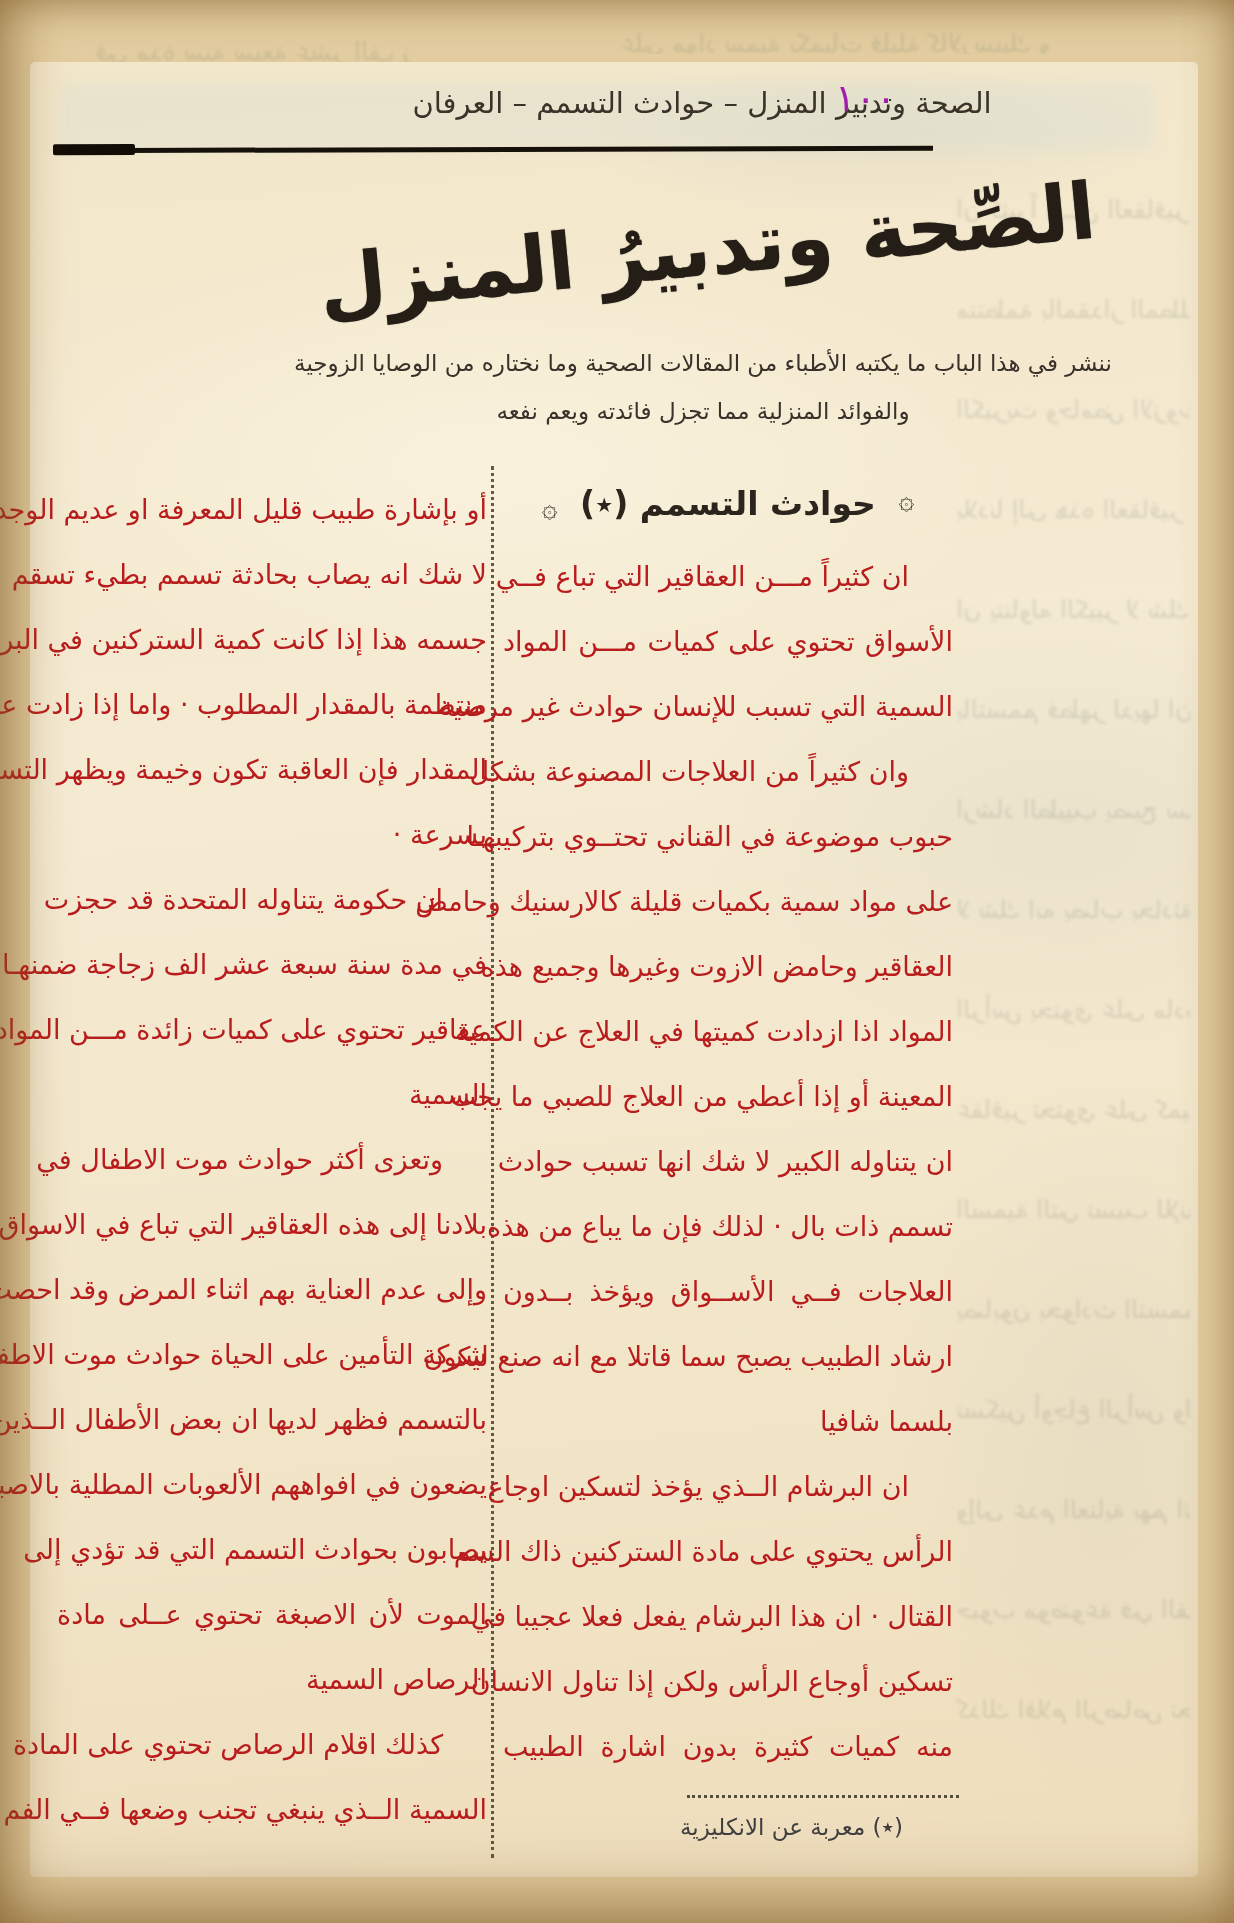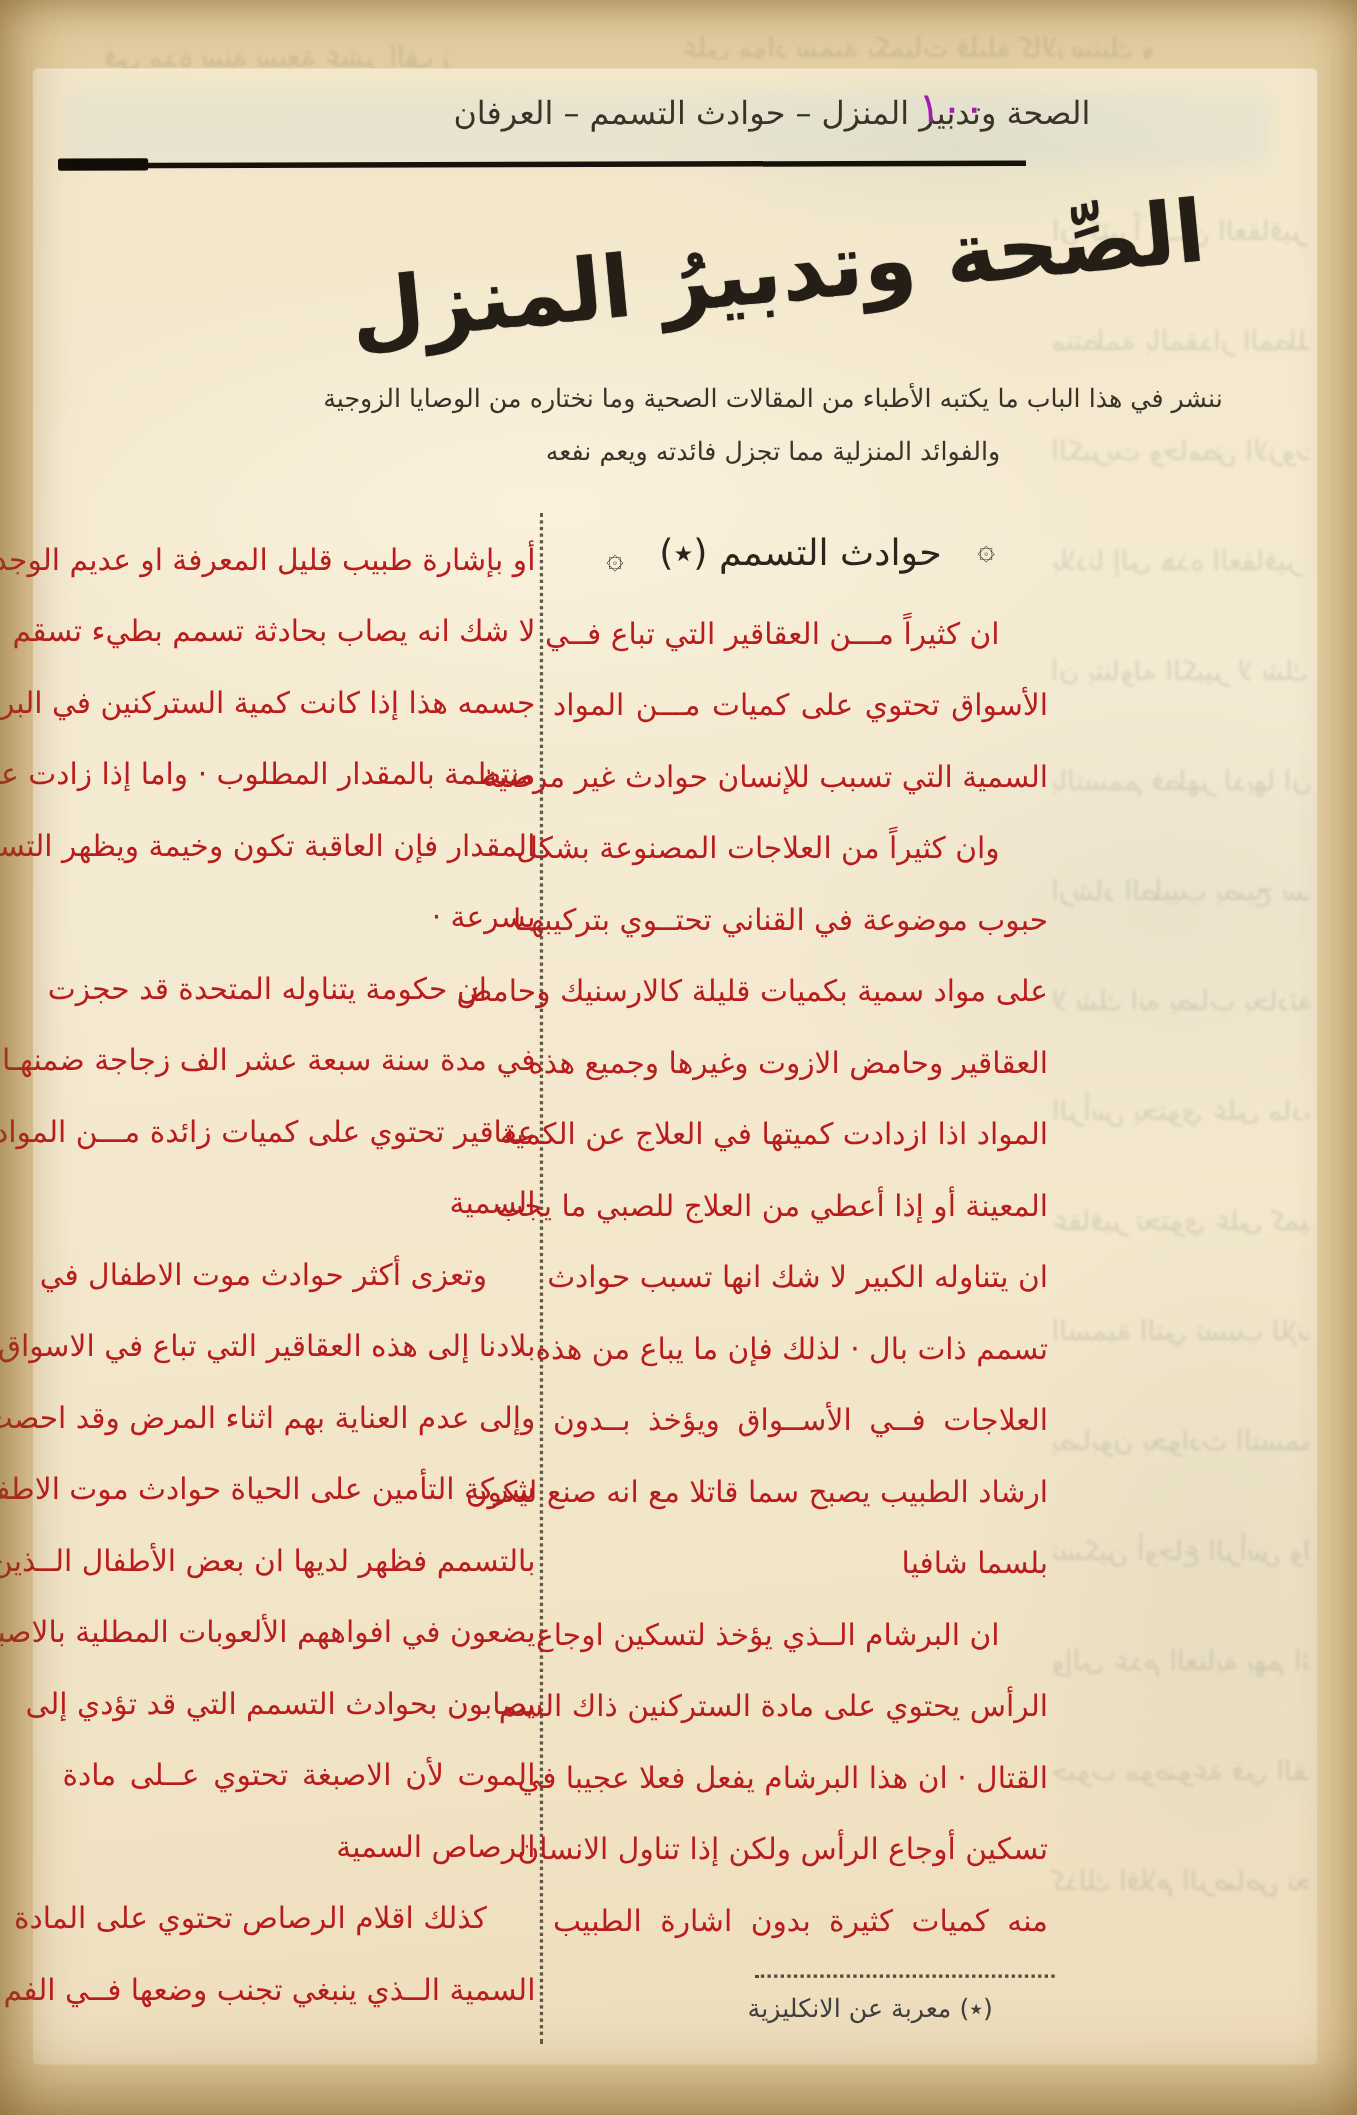--- a/index.html
+++ b/index.html
@@ -82,21 +82,21 @@
     position:absolute;left:491px;top:466px;height:1392px;width:0;
     border-left:3px dotted #49402f;opacity:.85;
   }
   .col{position:absolute;color:#362e25;}
   .col-right{left:503px;top:462px;width:450px;}
   .col-left{left:57px;top:477px;width:430px;}
   .sec-head{
     height:82px;line-height:76px;text-align:center;font-size:33px;
     color:#2c251d;white-space:nowrap;
   }
-  .sec-title{font-weight:normal;margin:0 22px;letter-spacing:1px;}
+  .sec-title{font-weight:bold;margin:0 12px;letter-spacing:1px;}
   .orn{font-size:27px;color:#3a322a;vertical-align:6px;}
   .orn2{vertical-align:-2px;}
   .ln{
     height:65px;line-height:65px;font-size:27px;
     white-space:nowrap;
     text-align:justify;text-align-last:justify;text-justify:inter-word;
     color:#b91c1c;
   }
   .s{text-align-last:right;}
   .ind{padding-right:44px;}

